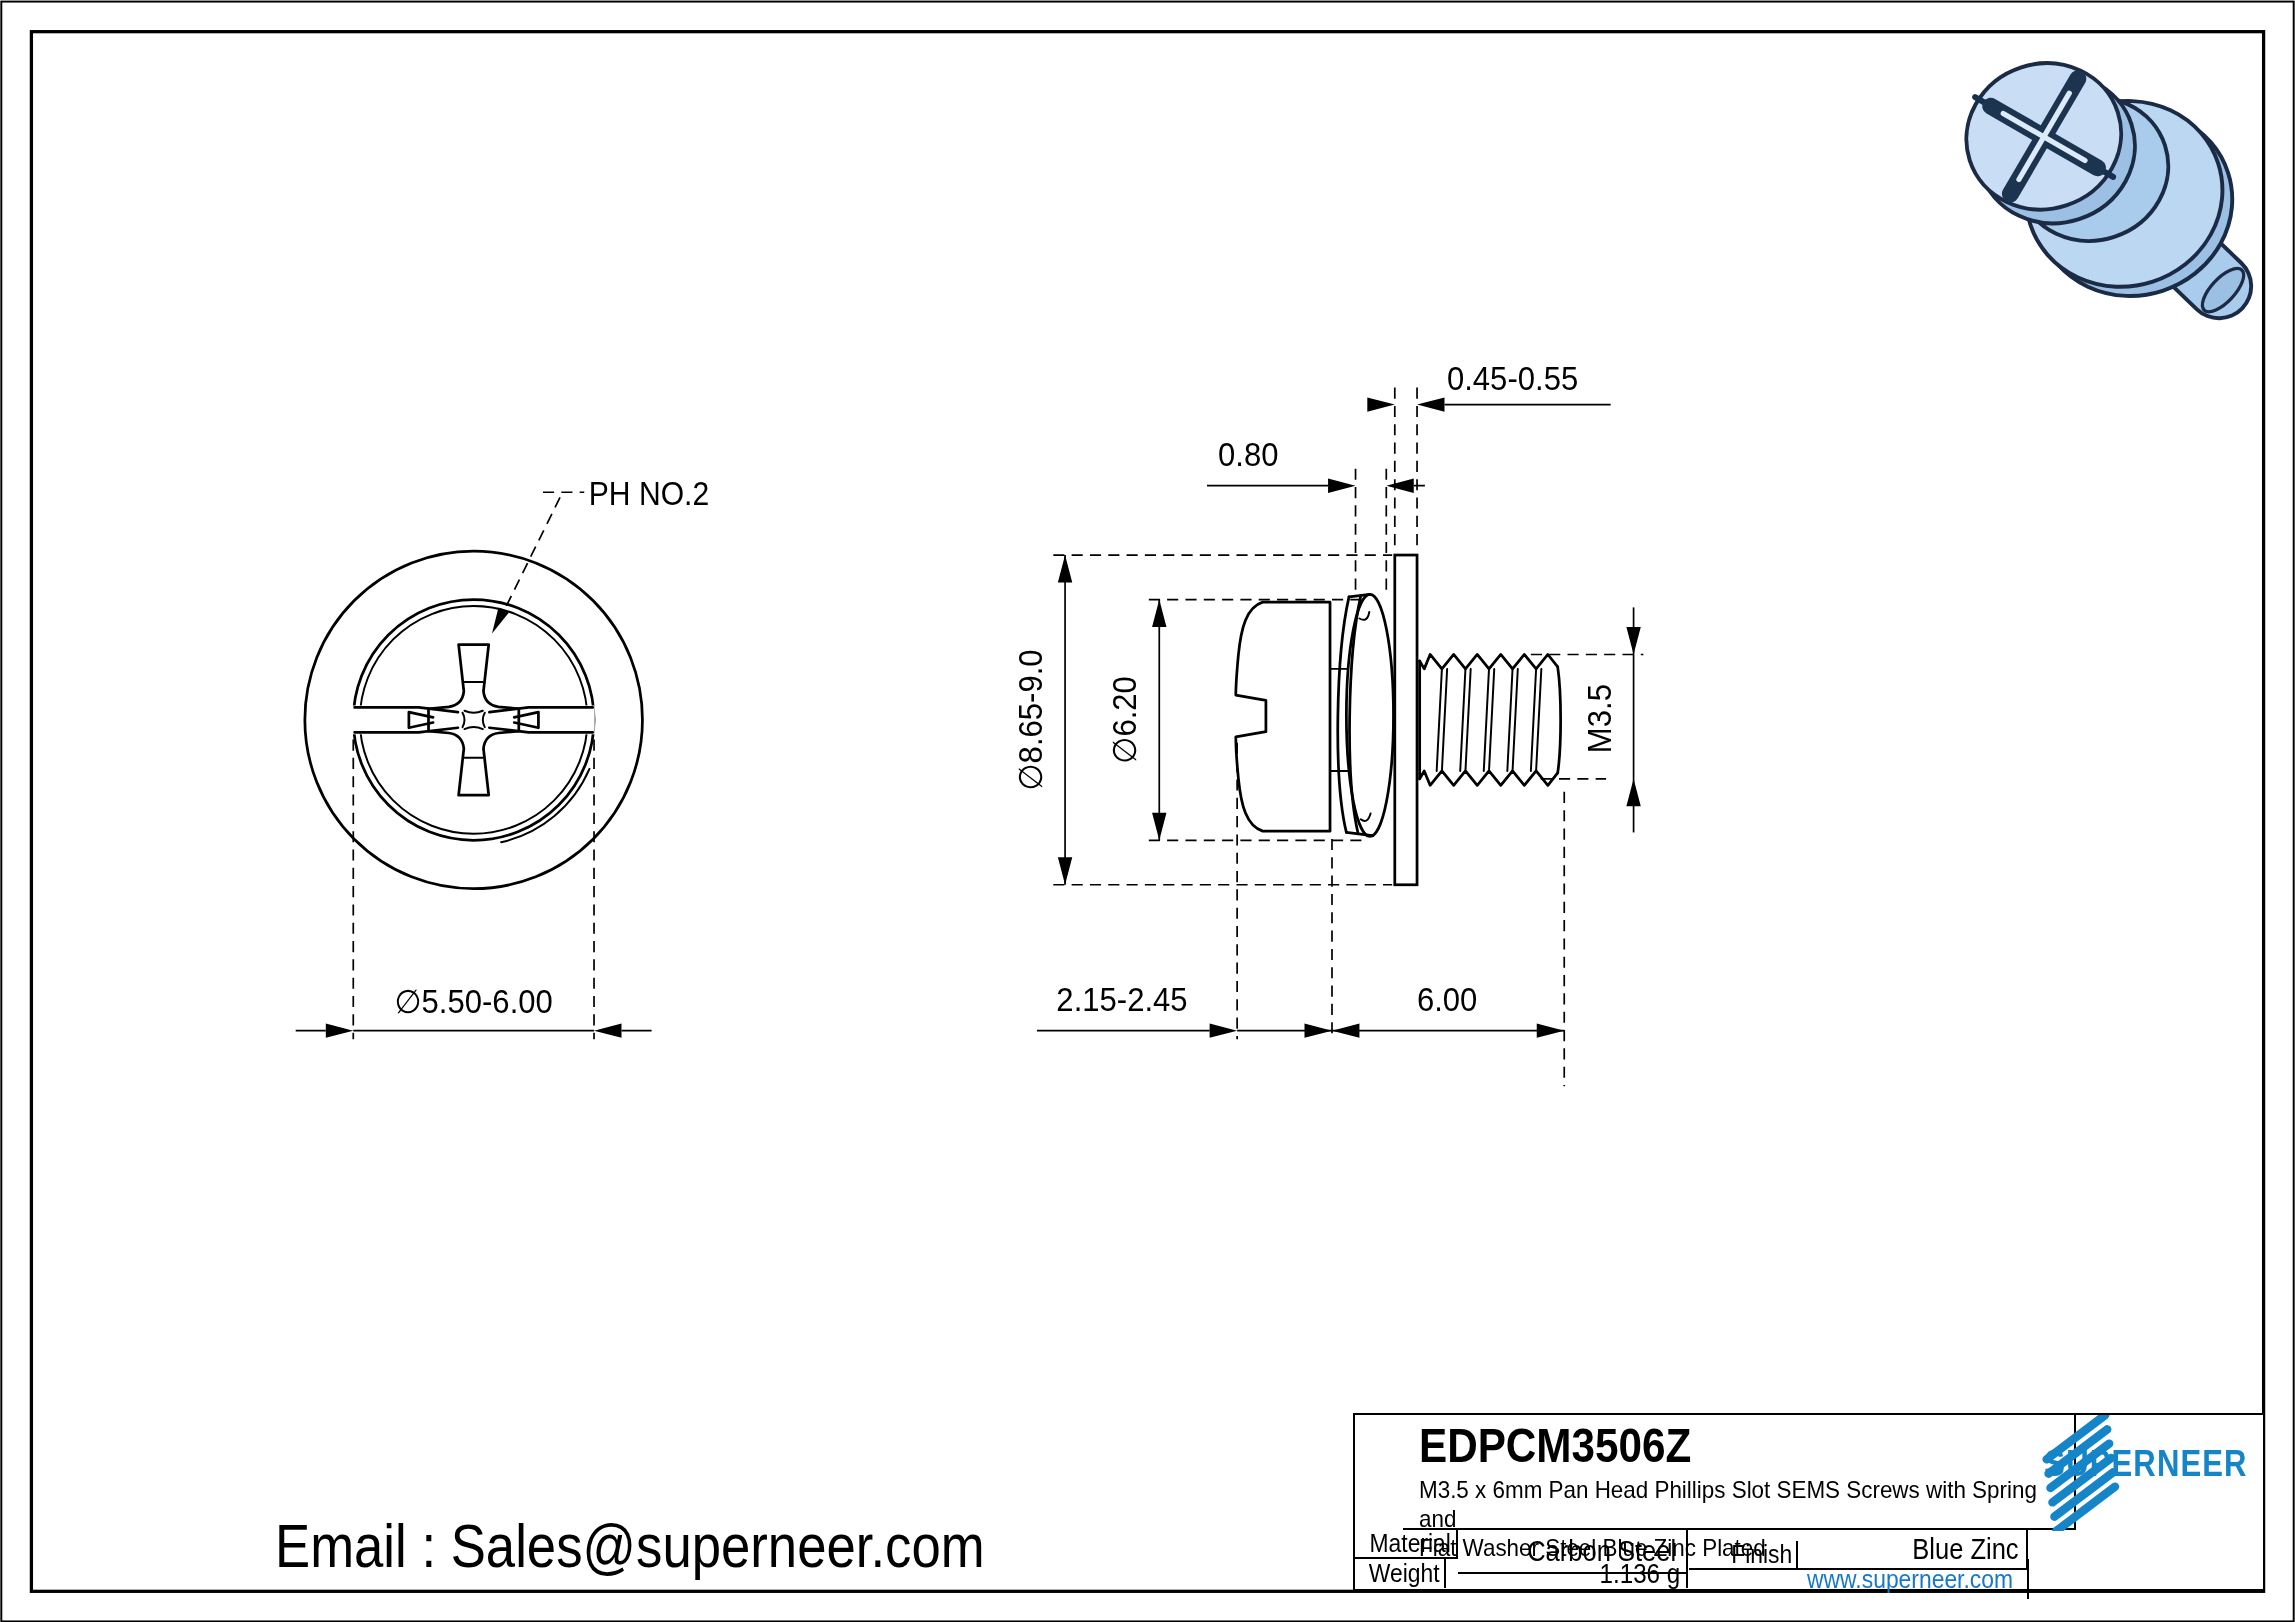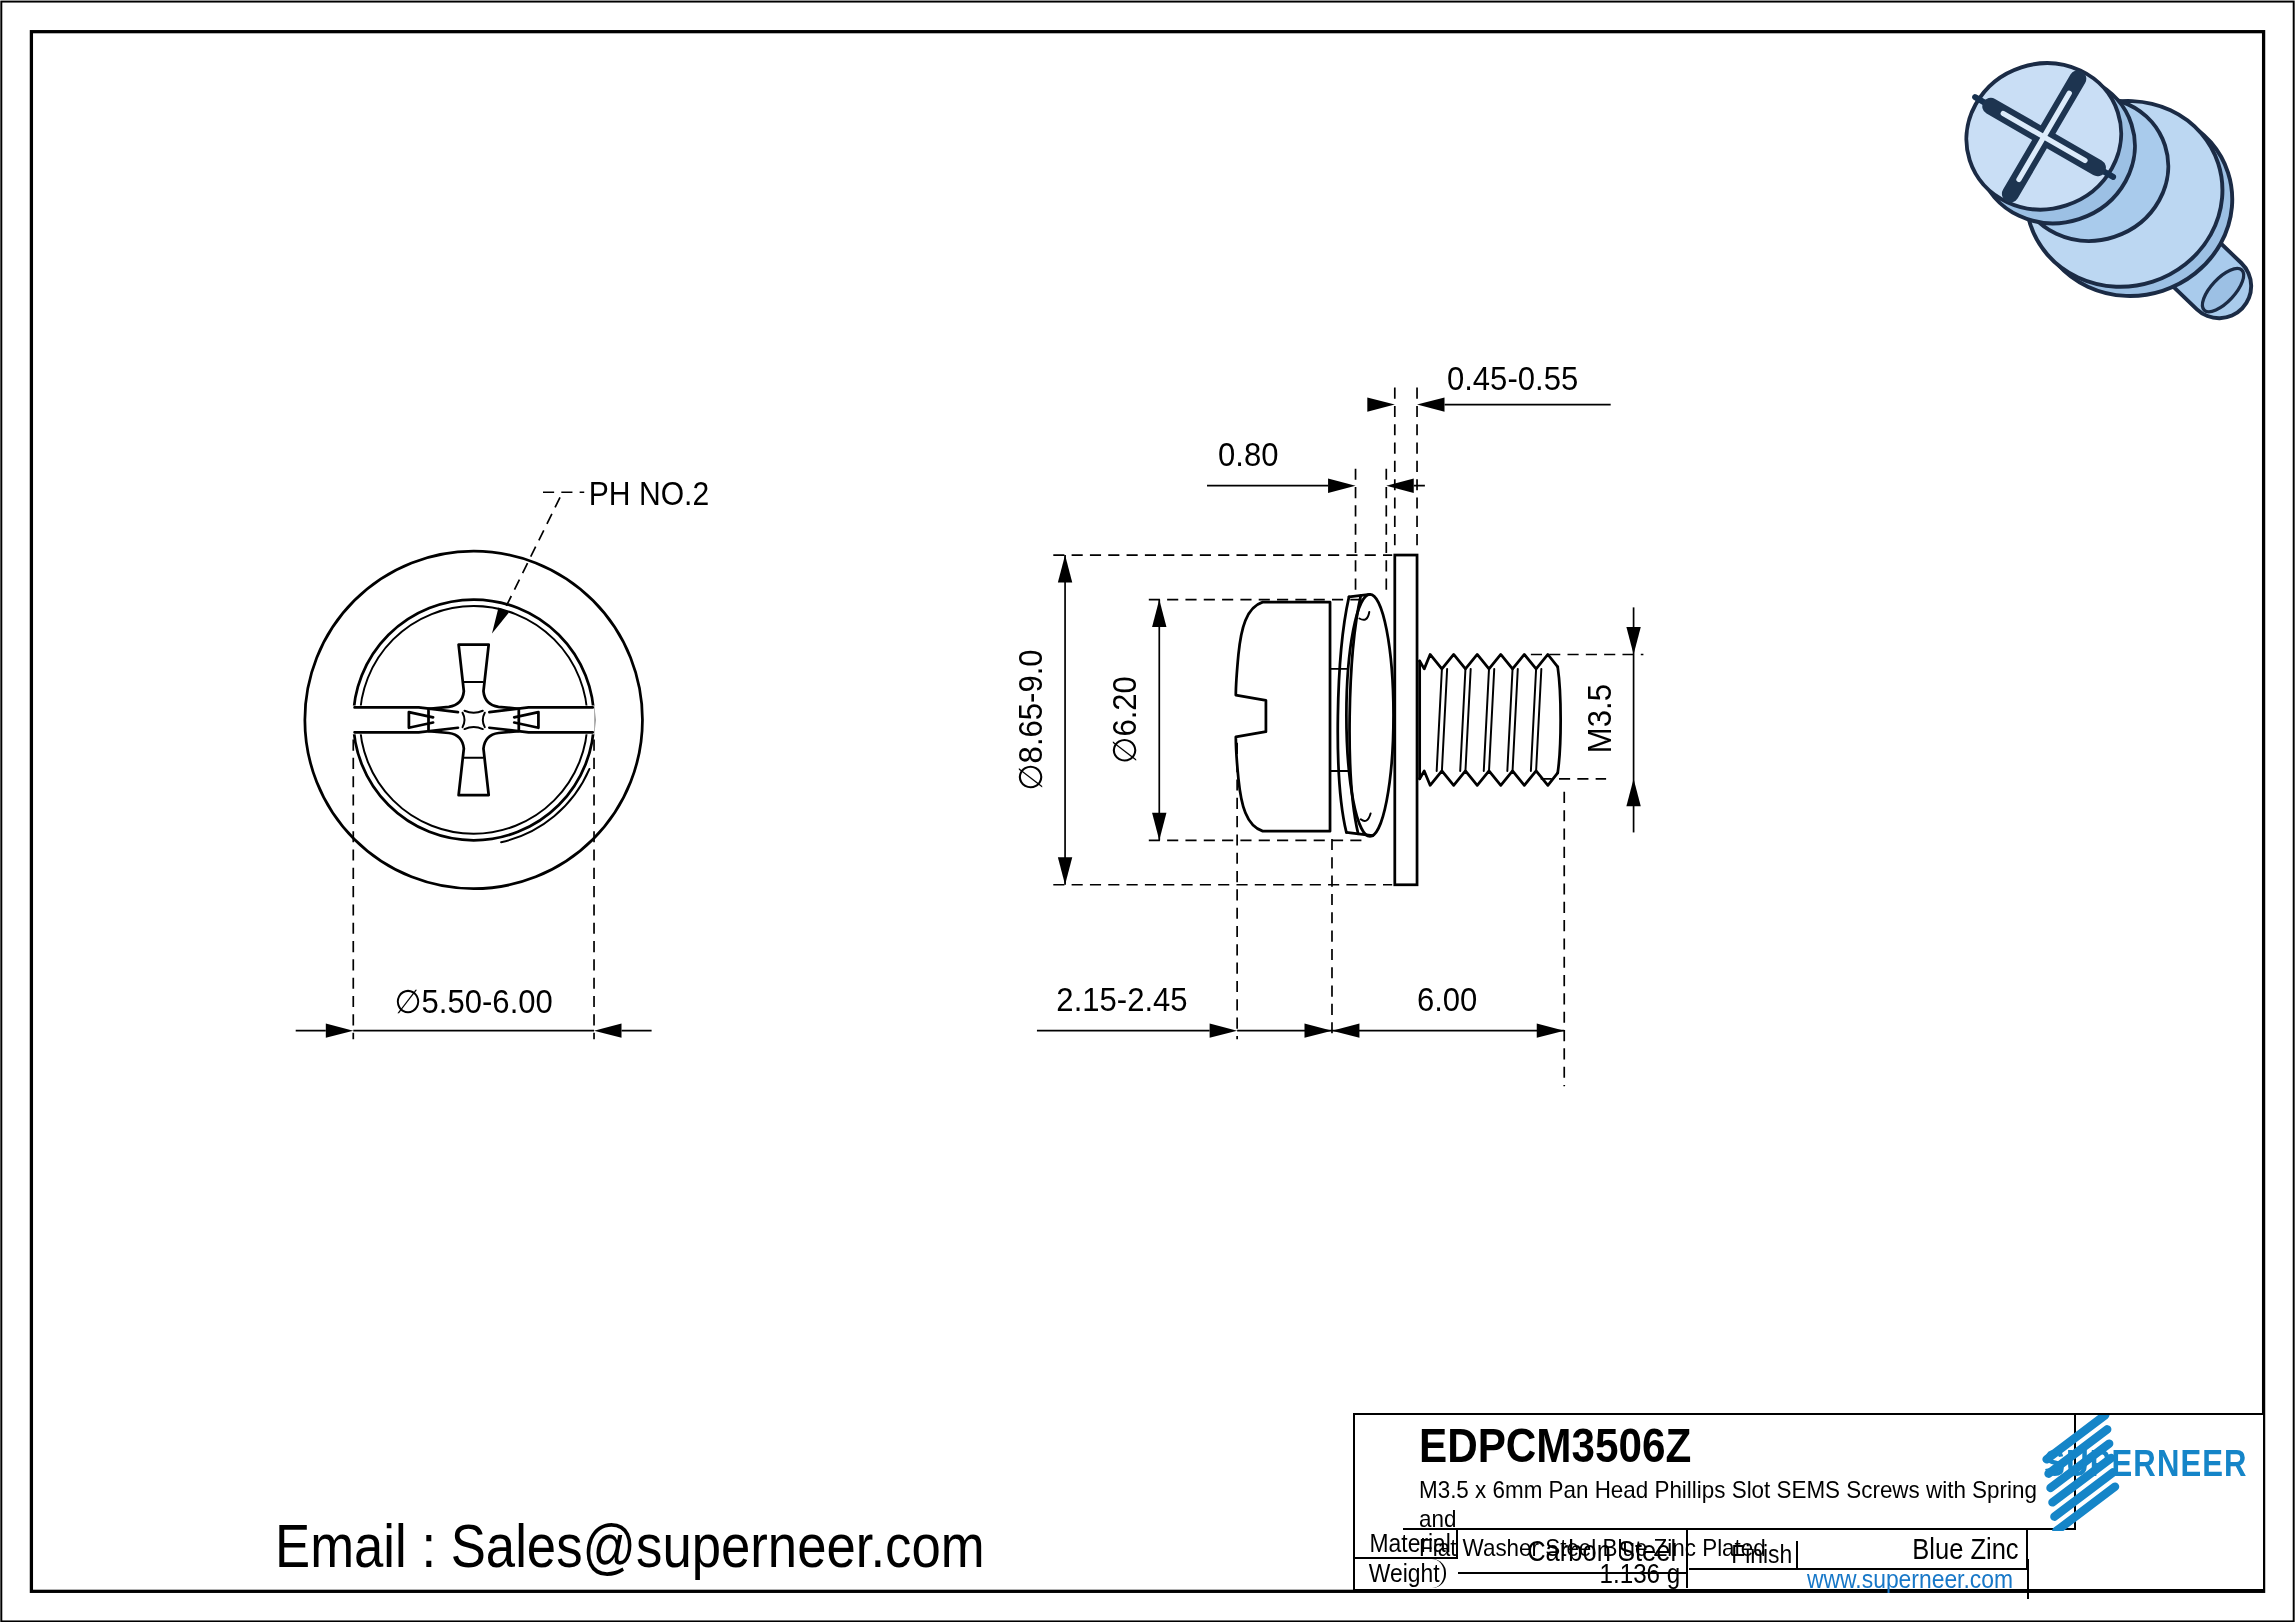--- a/index.html
+++ b/index.html
@@ -198,21 +198,21 @@
     <div class="cell rowcell" style="left:103px;top:115px;width:230px;height:44px;border-right:2px solid #000000;border-bottom:2px solid #000;font-size:29px;">
       <span class="cond">Carbon Steel</span>
       </div>
     <div class="cell rowcell" style="left:334px;top:126px;width:109px;height:29px;border-right:2px solid #000;border-bottom:2px solid #000;">
       <span class="cond">Finish</span>
       </div>
     <div class="cell rowcell" style="left:442px;top:115px;width:231px;height:40px;border-right:2px solid #000;border-bottom:2px solid #000;font-size:29px;">
       <span class="cond">Blue Zinc</span>
       </div>
 
-    <div class="cell rowcell" style="left:0;top:144px;width:91px;height:29px;border-right:2px solid #000;border-radius:14px;">
+    <div class="cell rowcell" style="left:0;top:144px;width:91px;height:29px;border-right:2px solid #000;">
       <span class="cond">Weight</span>
       </div>
     <div class="cell rowcell" style="left:103px;top:144px;width:230px;height:29px;border-right:2px solid #000;font-size:27.5px;">
       <span class="cond">1.136 g</span>
       </div>
     <div class="cell" style="left:334px;top:144px;width:340px;height:40px;border-right:2px solid #000;">
       <span class="weblink cond">www.superneer.com</span>
       </div>
 
     <div class="tb-logo">

